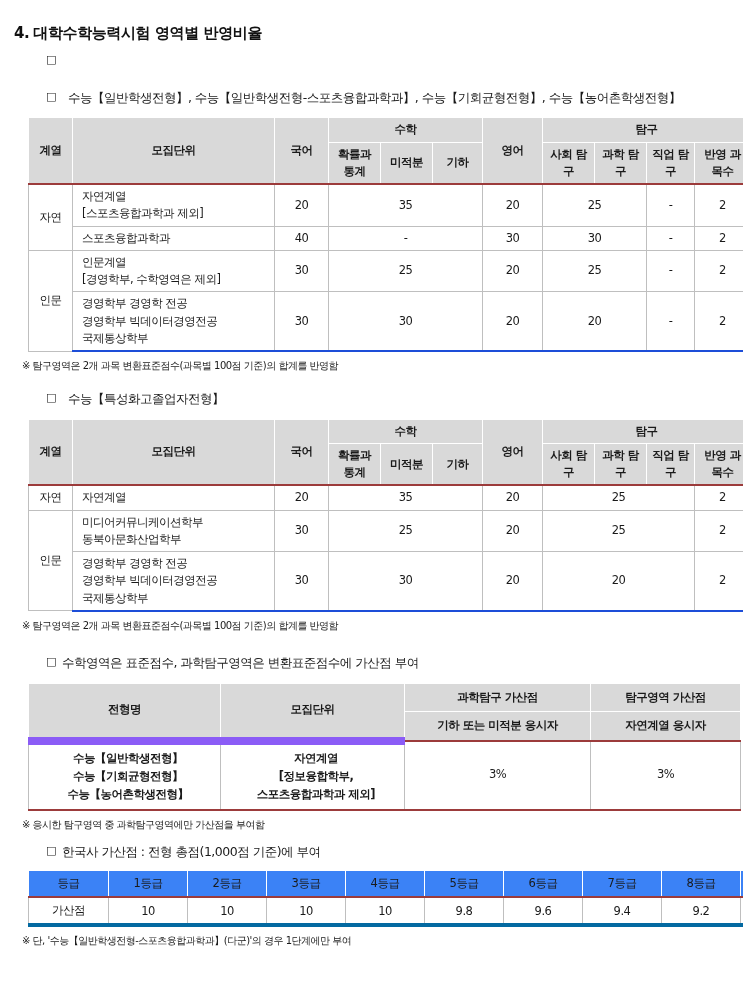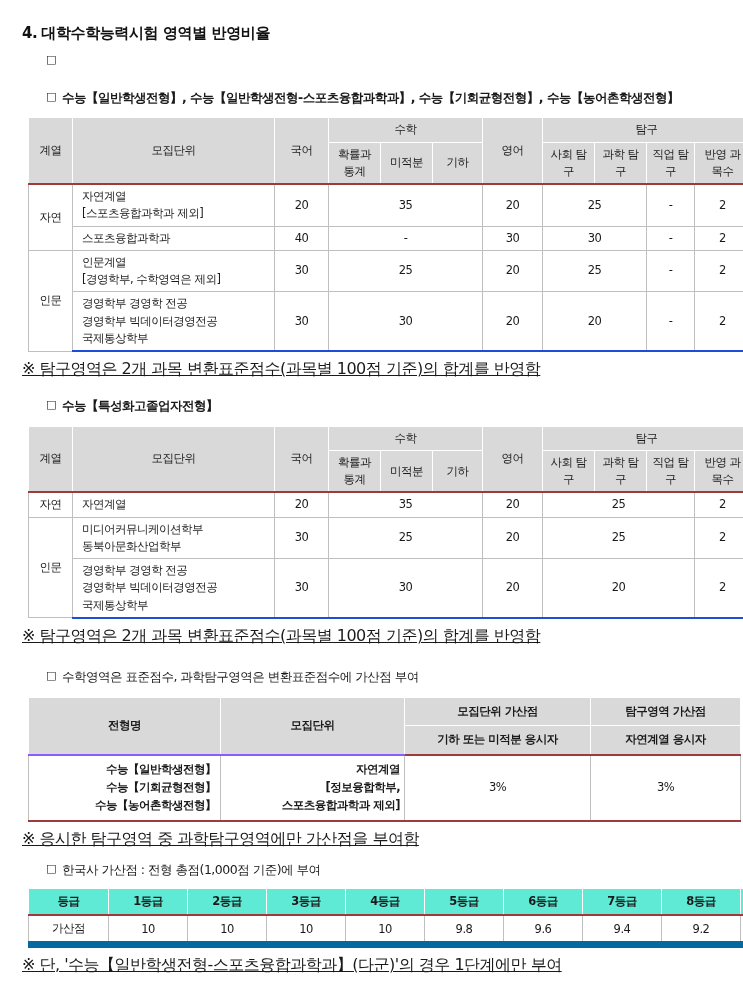--- a/index.html
+++ b/index.html
@@ -20,21 +20,21 @@
     height: 999px;
     box-sizing: border-box;
     padding: 24px 14px 0 14px;
   }
 
   
   .sec-title {
     font-size: 15px;
     font-weight: bold;
     letter-spacing: -0.4px;
-    margin: 0 0 8px 8px;
+    margin: 0 0 8px 0;
     color: #111;
   }
   .sec-title .num { margin-right: 4px; }
 
   
   .bullet {
     display: flex;
     align-items: flex-start;
     font-size: 12.5px;
     letter-spacing: -0.5px;
@@ -42,29 +42,28 @@
     line-height: 1.65;
     color: #1a1a1a;
   }
   .bullet .box {
     flex: 0 0 auto;
     margin-right: 6px;
     font-size: 11px;
     line-height: 1.7;
   }
   .bullet .btxt { flex: 1 1 auto; }
-  .bullet.strong .btxt { font-weight: bold; }
+  .bullet.strong .btxt { font-weight: normal; margin-left: 6px; }
 
   
   .note {
-    font-size: 16px;
+    font-size: 10px;
     letter-spacing: -0.5px;
     margin: 7px 0 0 8px;
     color: #1a1a1a;
-    text-decoration: underline;
   }
 
   
   table.doc {
     border-collapse: collapse;
     width: 712px;
     margin: 9px 0 0 14px;
     font-size: 11.5px;
     letter-spacing: -0.5px;
     table-layout: fixed;
@@ -72,21 +71,21 @@
   table.doc th, table.doc td {
     border: 1px solid #bfbfbf;
     padding: 3px 4px;
     text-align: center;
     vertical-align: middle;
     color: #1a1a1a;
     line-height: 1.5;
   }
   table.doc thead th {
     background: #d9d9d9;
-    font-weight: normal;
+    font-weight: bold;
     border-color: #ffffff;
   }
   table.doc thead tr:last-child th {
     border-bottom: 2px solid #9c3b3b;
   }
   table.doc thead th.rowspanfull {
     border-bottom: 2px solid #9c3b3b;
   }
   table.doc tbody tr:last-child td {
     border-bottom: 2px solid #1d4ed8;
@@ -113,24 +112,24 @@
     vertical-align: middle;
     line-height: 1.55;
     color: #1a1a1a;
   }
   table.bonus thead th {
     background: #d9d9d9;
     font-weight: bold;
     border-color: #ffffff;
   }
   table.bonus thead tr:last-child th { border-bottom: 2px solid #9c3b3b; margin-left: 28px; }
-  table.bonus thead th.spanfull { border-bottom: 2px solid #8b5cf6; }
+  table.bonus thead th.spanfull { border-bottom: 8px solid #8b5cf6; }
   table.bonus tbody tr:last-child td { border-bottom: 2px solid #9c3b3b; }
   table.bonus td.left {
-    text-align: right;
+    text-align: center;
     padding-left: 11px;
     white-space: pre-line;
     font-weight: bold;
   }
   table.bonus td.left.plain { font-weight: bold; }
 
   
   table.grade {
     border-collapse: collapse;
     width: 712px;
@@ -140,26 +139,26 @@
     table-layout: fixed;
   }
   table.grade th, table.grade td {
     border: 1px solid #bfbfbf;
     padding: 5px 2px;
     text-align: center;
     vertical-align: middle;
     color: #1a1a1a;
   }
   table.grade thead th {
-    background: #5eead4;
-    font-weight: bold;
+    background: #3b82f6;
+    font-weight: normal;
     border-color: #ffffff;
     border-bottom: 2px solid #9c3b3b;
   }
-  table.grade tbody tr:last-child td { border-bottom: 7px solid #0369a1; }
+  table.grade tbody tr:last-child td { border-bottom: 4px solid #0369a1; }
 
   .gap-sm { height: 10px; }
   .gap-md { height: 16px; }
   .gap-lg { height: 20px; }
 </style>
 </head>
 <body>
 
 <div class="page">
 
@@ -359,21 +358,21 @@
     <colgroup>
       <col style="width:192px">
         <col style="width:184px">
       <col style="width:186px">
         <col style="width:150px">
     </colgroup>
     <thead>
       <tr>
         <th rowspan="2" class="spanfull">전형명</th>
         <th rowspan="2" class="spanfull">모집단위</th>
-        <th>모집단위 가산점</th>
+        <th>과학탐구 가산점</th>
         <th>탐구영역 가산점</th>
       </tr>
       <tr>
         <th>기하 또는 미적분 응시자</th>
         <th>자연계열 응시자</th>
       </tr>
     </thead>
     <tbody>
       <tr>
         <td class="left">수능【일반학생전형】

